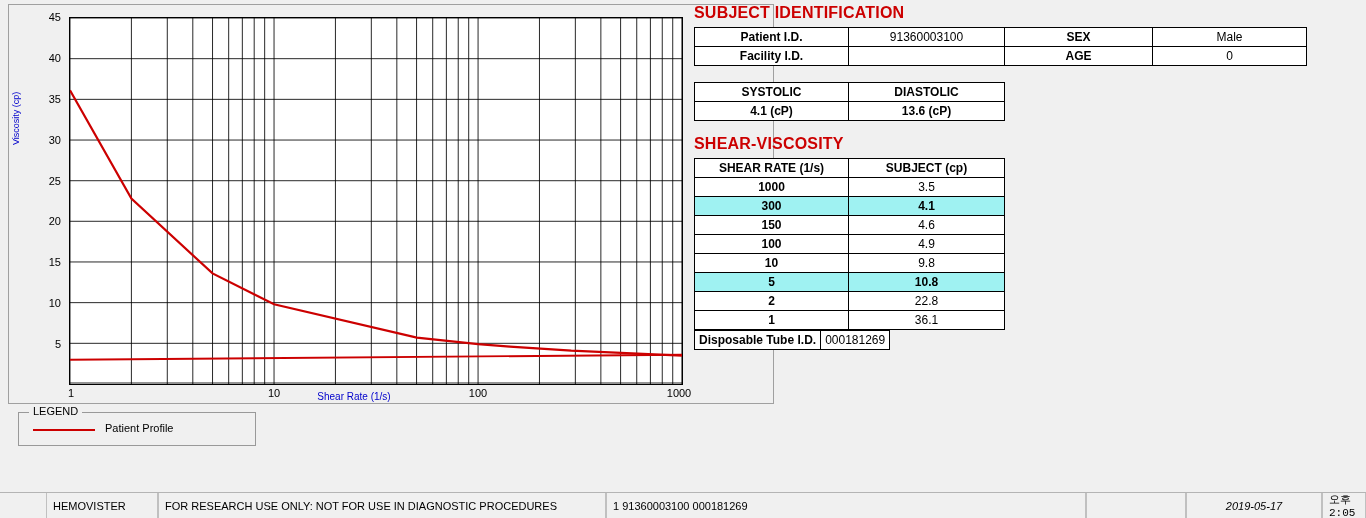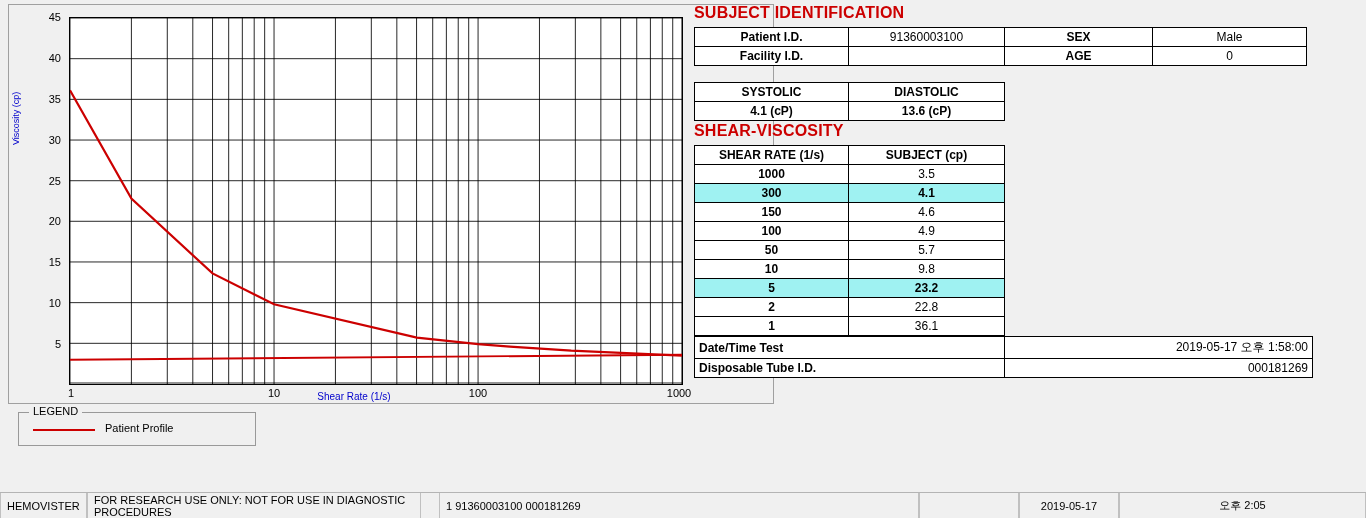--- a/index.html
+++ b/index.html
@@ -85,26 +85,26 @@
   #statusbar {
     position: absolute; left: 0; bottom: 0; width: 1366px; height: 26px;
     background: #f0f0f0; border-top: 1px solid #b4b4b4;
     display: flex; align-items: stretch; font-size: 11px;
   }
   .sb-cell {
     border: 1px solid #c0c0c0; border-top: none; border-bottom: none;
     display: flex; align-items: center; padding: 0 6px; color: #000;
     background: #f0f0f0;
   }
-  #sb-app { width: 87px; justify-content: flex-start; }
-  #sb-notice { width: 334px; }
-  #sb-id { width: 480px; margin-left: 18px; }
+  #sb-app { width: 112px; justify-content: flex-start; margin-left: 46px; }
+  #sb-notice { width: 448px; }
+  #sb-id { width: 480px; }
   #sb-blank { width: 100px; }
-  #sb-date { width: 100px; justify-content: center; }
-  #sb-time { flex: 1; justify-content: center; }
+  #sb-date { width: 136px; justify-content: center; font-style: italic; }
+  #sb-time { flex: 1; justify-content: center; font-family: Liberation Mono, monospace; }
 </style>
 </head>
 <body>
 
 <div id="app">
 
   <div id="chart-panel">
     <div id="y-axis-title">Viscosity (cp)</div>
     <div id="plot-wrap">
       <svg id="plot" viewBox="0 0 614 368" preserveAspectRatio="none">
@@ -209,21 +209,21 @@
         <th class="hdr" style="width:154px">SYSTOLIC</th>
         <th class="hdr" style="width:156px">DIASTOLIC</th>
       </tr>
       <tr>
         <td class="val">4.1 (cP)</td>
         <td class="val">13.6 (cP)</td>
       </tr>
     </tbody>
       </table>
 
-    <div class="section-title" style="margin-top:1px">SHEAR-VISCOSITY</div>
+    <div class="section-title" style="margin-top:14px">SHEAR-VISCOSITY</div>
     <table class="grid">
       <tbody>
           <tr>
         <th class="hdr" style="width:154px">SHEAR RATE (1/s)</th>
         <th class="hdr" style="width:156px">SUBJECT (cp)</th>
       </tr>
       <tr>
             <td class="val">1000</td>
             <td>3.5</td>
           </tr>
@@ -233,48 +233,40 @@
           </tr>
       <tr>
             <td class="val">150</td>
             <td>4.6</td>
           </tr>
       <tr>
             <td class="val">100</td>
             <td>4.9</td>
           </tr>
       <tr>
-            <td class="val">50</td>
-            <td>5.7</td>
-          </tr>
-      <tr>
             <td class="val">10</td>
             <td>9.8</td>
           </tr>
       <tr class="hl">
             <td>5</td>
-            <td>23.2</td>
+            <td>10.8</td>
           </tr>
       <tr>
             <td class="val">2</td>
             <td>22.8</td>
           </tr>
       <tr>
             <td class="val">1</td>
             <td>36.1</td>
           </tr>
     </tbody>
       </table>
 
     <table class="grid" id="tfi-table">
       <tbody>
-          <tr>
-        <td style="width:310px">Date/Time Test</td>
-        <td class="right" style="width:308px">2019-05-17   오후 1:58:00</td>
-      </tr>
       <tr>
         <td>Disposable Tube I.D.</td>
         <td class="right">000181269</td>
       </tr>
     </tbody>
       </table>
   </div>
 
   <div id="statusbar">
     <div class="sb-cell" id="sb-app">HEMOVISTER</div>

